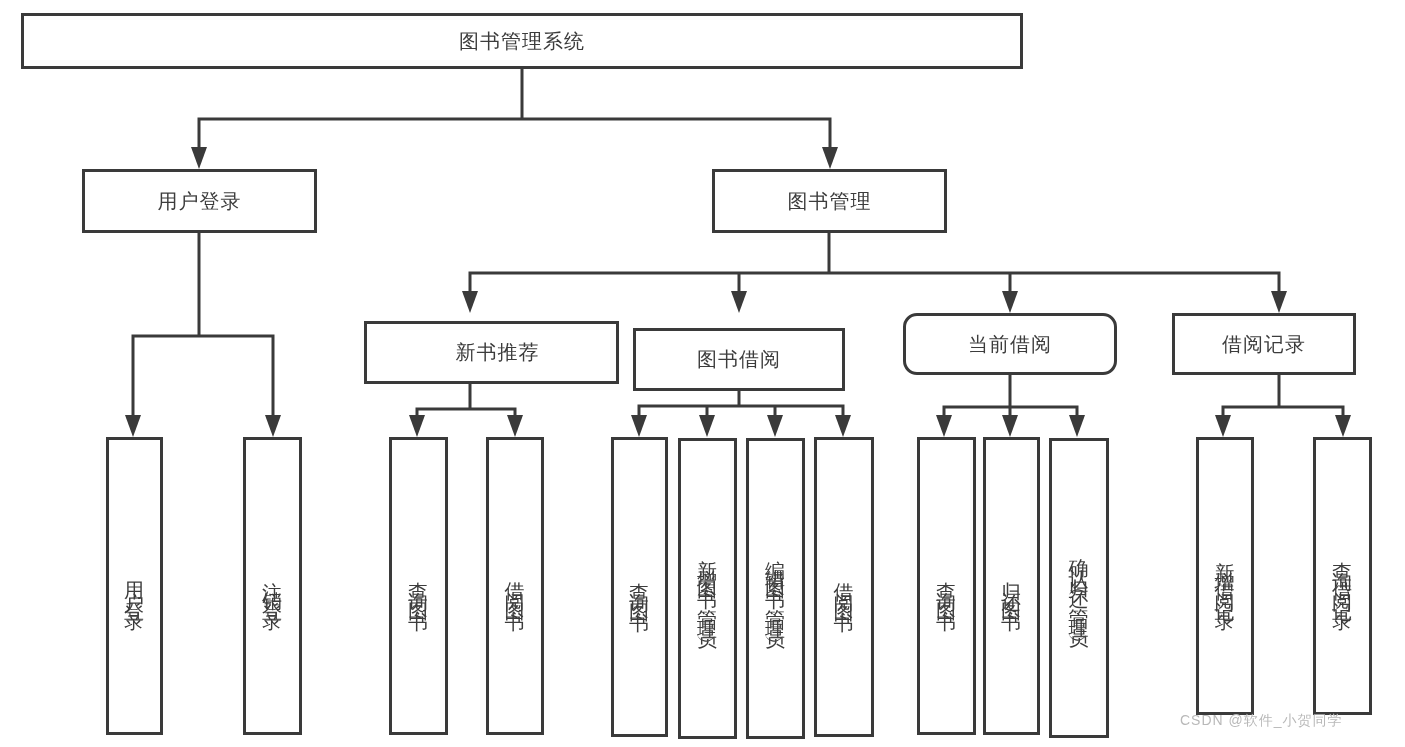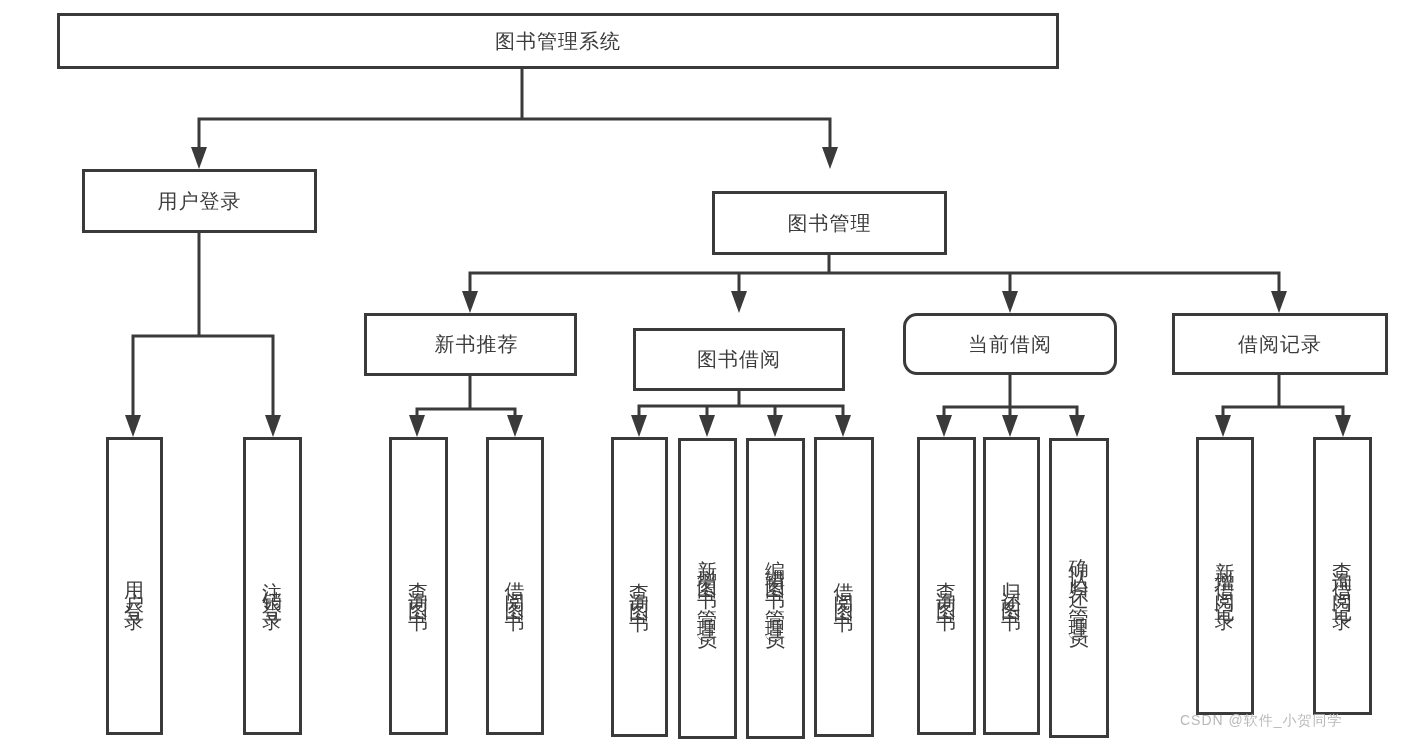--- a/index.html
+++ b/index.html
@@ -68,39 +68,39 @@
       <polygon points="835,415 851,415 843,437" fill="#3a3a3a"></polygon>
       <path d="M 1010 375 V 407 M 944 407 H 1077 M 944 407 V 419 M 1010 407 V 419 M 1077 407 V 419" fill="none" stroke="#3a3a3a" stroke-width="3" stroke-linecap="square"></path>
       <polygon points="936,415 952,415 944,437" fill="#3a3a3a"></polygon>
       <polygon points="1002,415 1018,415 1010,437" fill="#3a3a3a"></polygon>
       <polygon points="1069,415 1085,415 1077,437" fill="#3a3a3a"></polygon>
       <path d="M 1279 375 V 407 M 1223 407 H 1343 M 1223 407 V 419 M 1343 407 V 419" fill="none" stroke="#3a3a3a" stroke-width="3" stroke-linecap="square"></path>
       <polygon points="1215,415 1231,415 1223,437" fill="#3a3a3a"></polygon>
       <polygon points="1335,415 1351,415 1343,437" fill="#3a3a3a"></polygon>
     </svg>
   <div id="nodes">
-      <div class="node horiz" style="left: 21px; top: 13px; width: 1002px; height: 56px; margin-left: 36px;">
+      <div class="node horiz" style="left: 21px; top: 13px; width: 1002px; height: 56px;">
         <span class="label">图书管理系统</span>
       </div>
       <div class="node horiz" style="left: 82px; top: 169px; width: 235px; height: 64px;">
         <span class="label">用户登录</span>
       </div>
-      <div class="node horiz" style="left: 712px; top: 169px; width: 235px; height: 64px; margin-top: 22px;">
+      <div class="node horiz" style="left: 712px; top: 169px; width: 235px; height: 64px;">
         <span class="label">图书管理</span>
       </div>
-      <div class="node horiz" style="left: 364px; top: 313px; width: 213px; height: 63px; padding-left: 12px;">
+      <div class="node horiz" style="left: 364px; top: 321px; width: 255px; height: 63px; padding-left: 12px;">
         <span class="label">新书推荐</span>
       </div>
       <div class="node horiz" style="left: 633px; top: 328px; width: 212px; height: 63px; align-items: center;">
         <span class="label">图书借阅</span>
       </div>
       <div class="node horiz" style="left: 903px; top: 313px; width: 214px; height: 62px; border-radius: 14px;">
         <span class="label">当前借阅</span>
       </div>
-      <div class="node horiz" style="left: 1172px; top: 313px; width: 216px; height: 62px;">
+      <div class="node horiz" style="left: 1172px; top: 313px; width: 184px; height: 62px;">
         <span class="label">借阅记录</span>
       </div>
       <div class="node vert" style="left: 106px; top: 437px; width: 57px; height: 298px;">
         <span class="label">用户登录</span>
       </div>
       <div class="node vert" style="left: 243px; top: 437px; width: 59px; height: 298px;">
         <span class="label">注销登录</span>
       </div>
       <div class="node vert" style="left: 389px; top: 437px; width: 59px; height: 298px;">
         <span class="label">查询图书</span>

